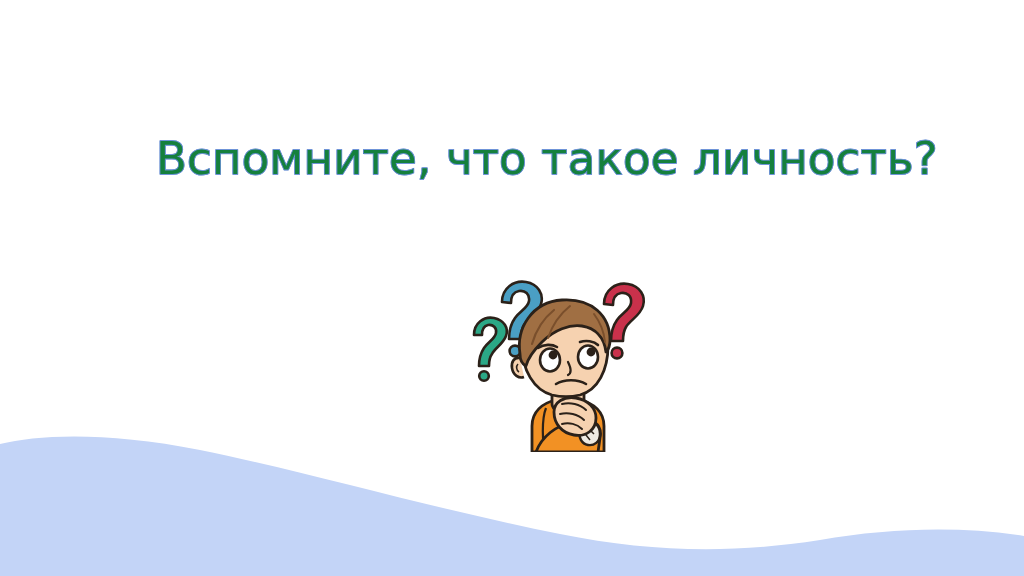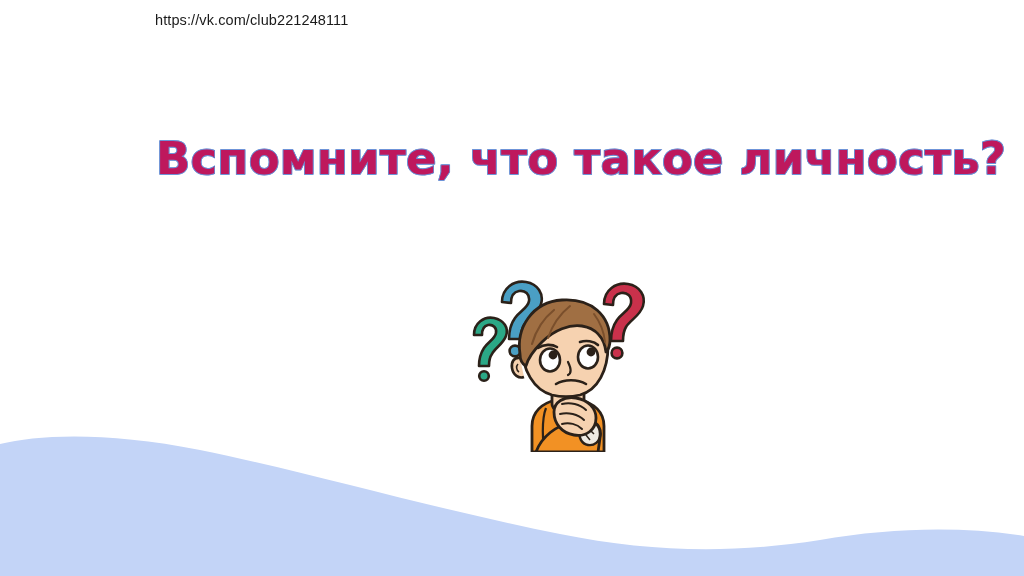--- a/index.html
+++ b/index.html
@@ -39,24 +39,24 @@
   .title-wrap {
     position: absolute;
     left: 156px;
     top: 130px;
     width: 760px;
     height: 62px;
   }
   .wordart-title {
     font-family: "DejaVu Sans", sans-serif;
     font-size: 45px;
-    font-weight: bold;
+    font-weight: normal;
     letter-spacing: 0.2px;
     line-height: 58px;
-    color: #be185d;
+    color: #15803d;
     -webkit-text-stroke: 1.6px #4472C4;
     paint-order: stroke fill;
     text-shadow:
        0.7px 0 0 #6f94d8,
       -0.7px 0 0 #6f94d8,
        0 0.7px 0 #6f94d8,
        0 -0.7px 0 #6f94d8;
     white-space: nowrap;
     text-align: right;
   }
@@ -81,21 +81,20 @@
     pointer-events: none;
   }
   .wave-deco svg { display: block; width: 100%; height: 100%; }
 </style>
 </head>
 <body>
 
 <div id="slide">
 
   <div class="header-block">
-    <div class="header-line">https://vk.com/club221248111</div>
   </div>
 
   <div class="title-wrap">
     <div class="wordart-title">Вспомните, что такое личность?</div>
   </div>
 
   <div class="illustration">
     <svg viewBox="0 0 200 190" xmlns="http://www.w3.org/2000/svg">
 
       <g>

